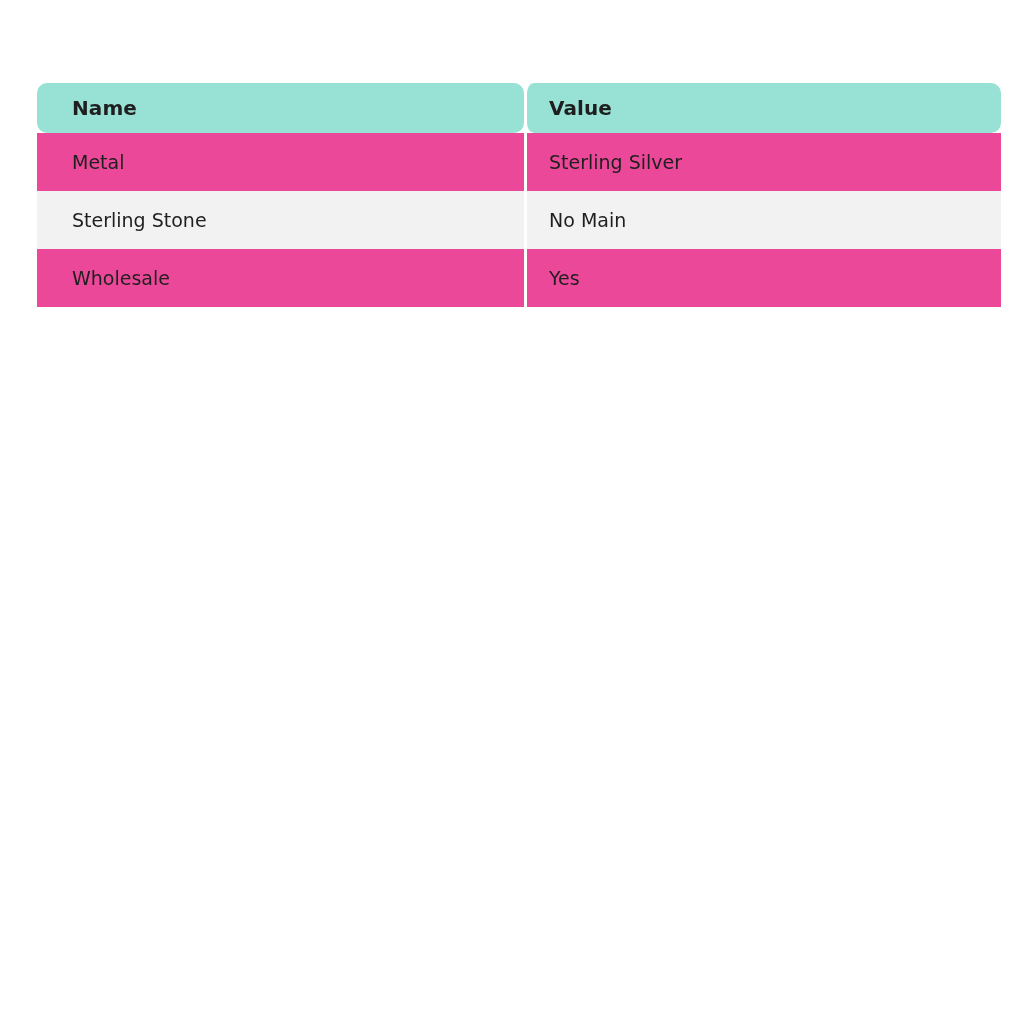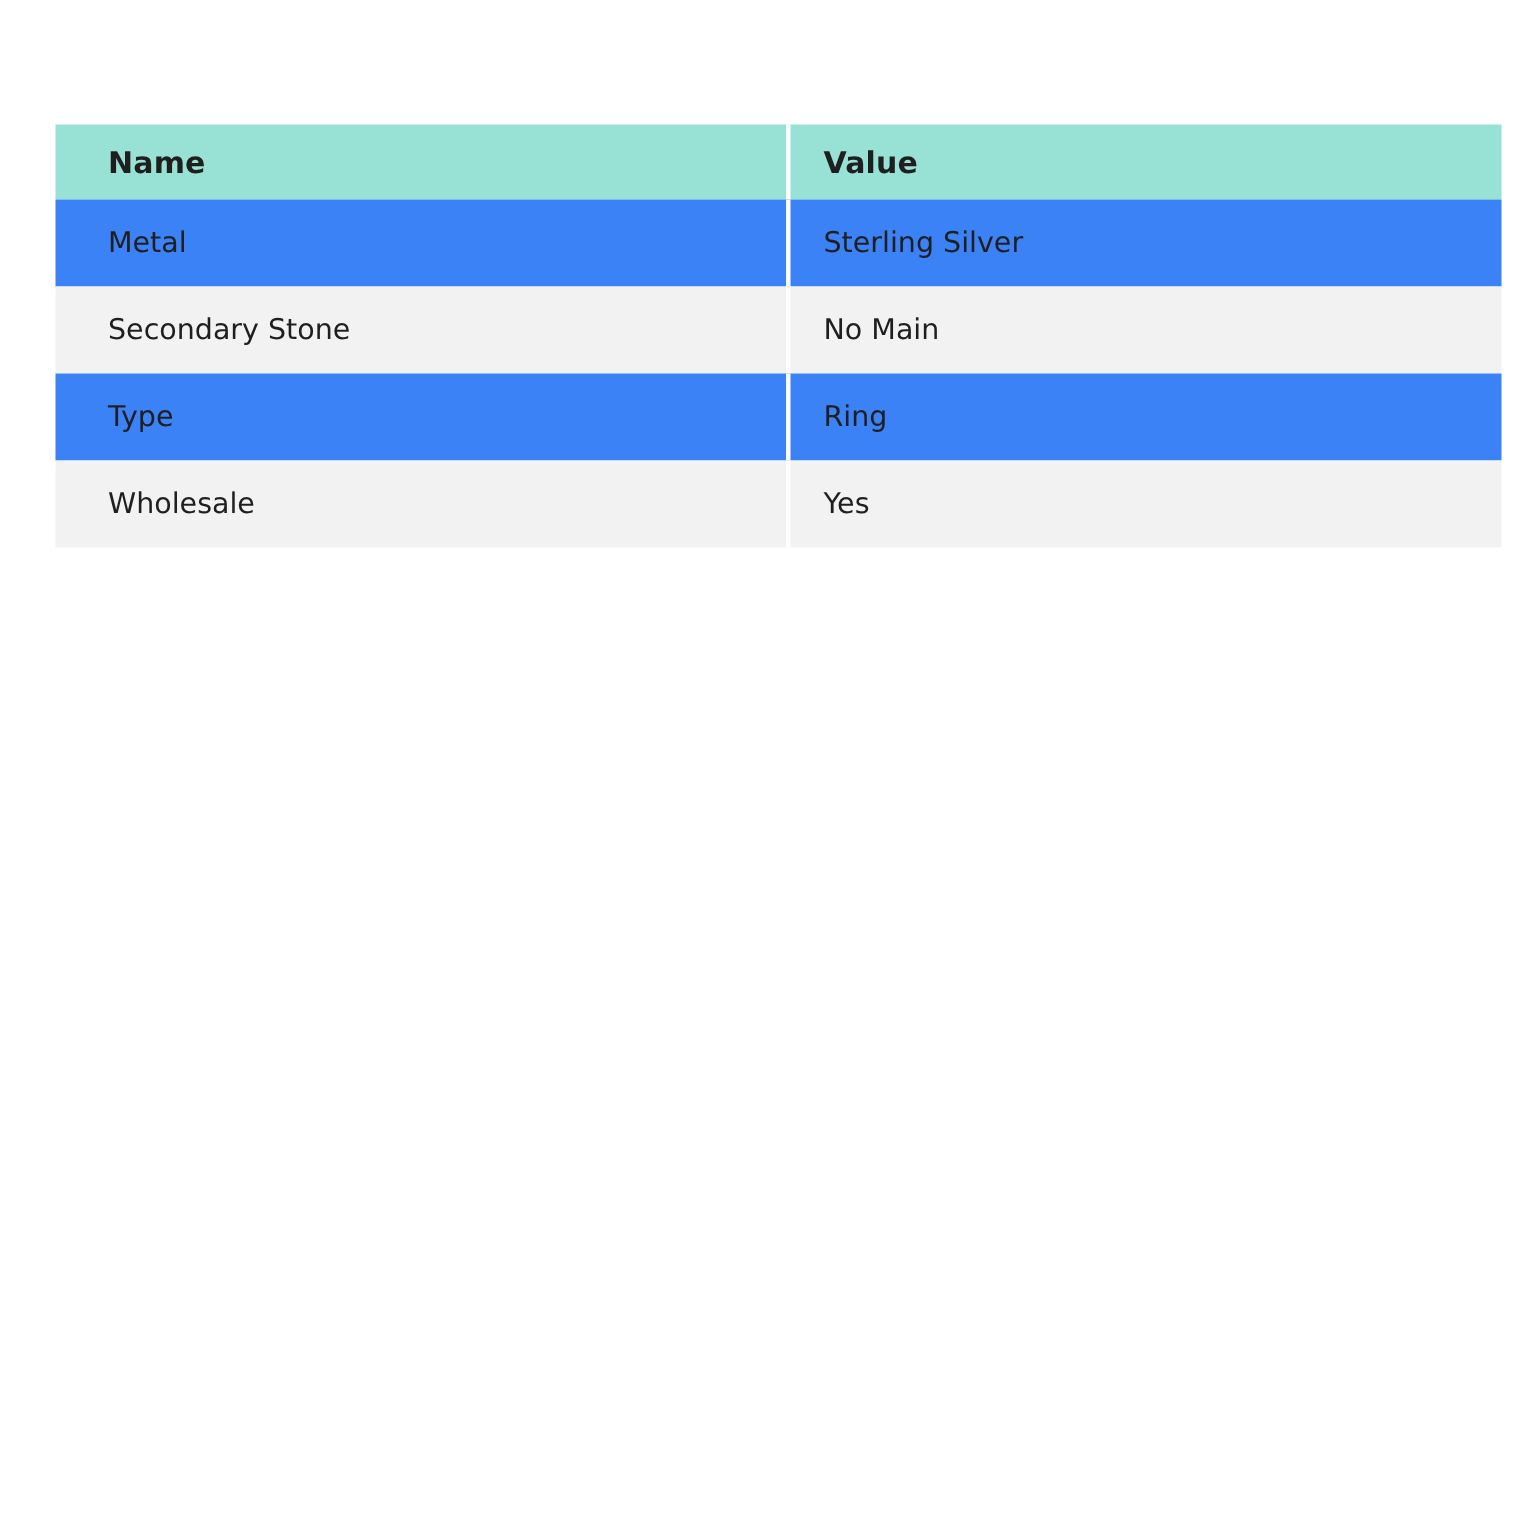--- a/index.html
+++ b/index.html
@@ -37,30 +37,31 @@
 
   table.spec-table thead th {
     background: var(--header-bg);
     height: 50px;
     text-align: left;
     vertical-align: middle;
     font-size: 20px;
     font-weight: 600;
     padding-left: 35px;
     letter-spacing: 0.1px;
+    border-radius: 10px;
   }
   table.spec-table thead th.value-col { padding-left: 22px; margin-left: 16px; }
 
   table.spec-table tbody td {
     height: 58px;
     vertical-align: middle;
     font-size: 19px;
     font-weight: 400;
     padding-left: 35px;
-    background: #3b82f6;
+    background: #ec4899;
   }
   table.spec-table tbody td.value-col { padding-left: 22px; }
   table.spec-table tbody tr:nth-child(even) td { background: var(--row-alt-bg); }
 
   
   table.spec-table th.value-col,
   table.spec-table td.value-col {
     border-left: 3px solid var(--divider);
   }
 </style>
@@ -78,26 +79,22 @@
         <th class="name-col">Name</th>
         <th class="value-col">Value</th>
       </tr>
     </thead>
     <tbody id="spec-body">
         <tr>
           <td class="name-col">Metal</td>
           <td class="value-col">Sterling Silver</td>
         </tr>
         <tr>
-          <td class="name-col">Secondary Stone</td>
+          <td class="name-col">Sterling Stone</td>
           <td class="value-col">No Main</td>
-        </tr>
-        <tr>
-          <td class="name-col">Type</td>
-          <td class="value-col">Ring</td>
         </tr>
         <tr>
           <td class="name-col">Wholesale</td>
           <td class="value-col">Yes</td>
         </tr>
       </tbody>
   </table>
 </div>
 
 </body></html>

